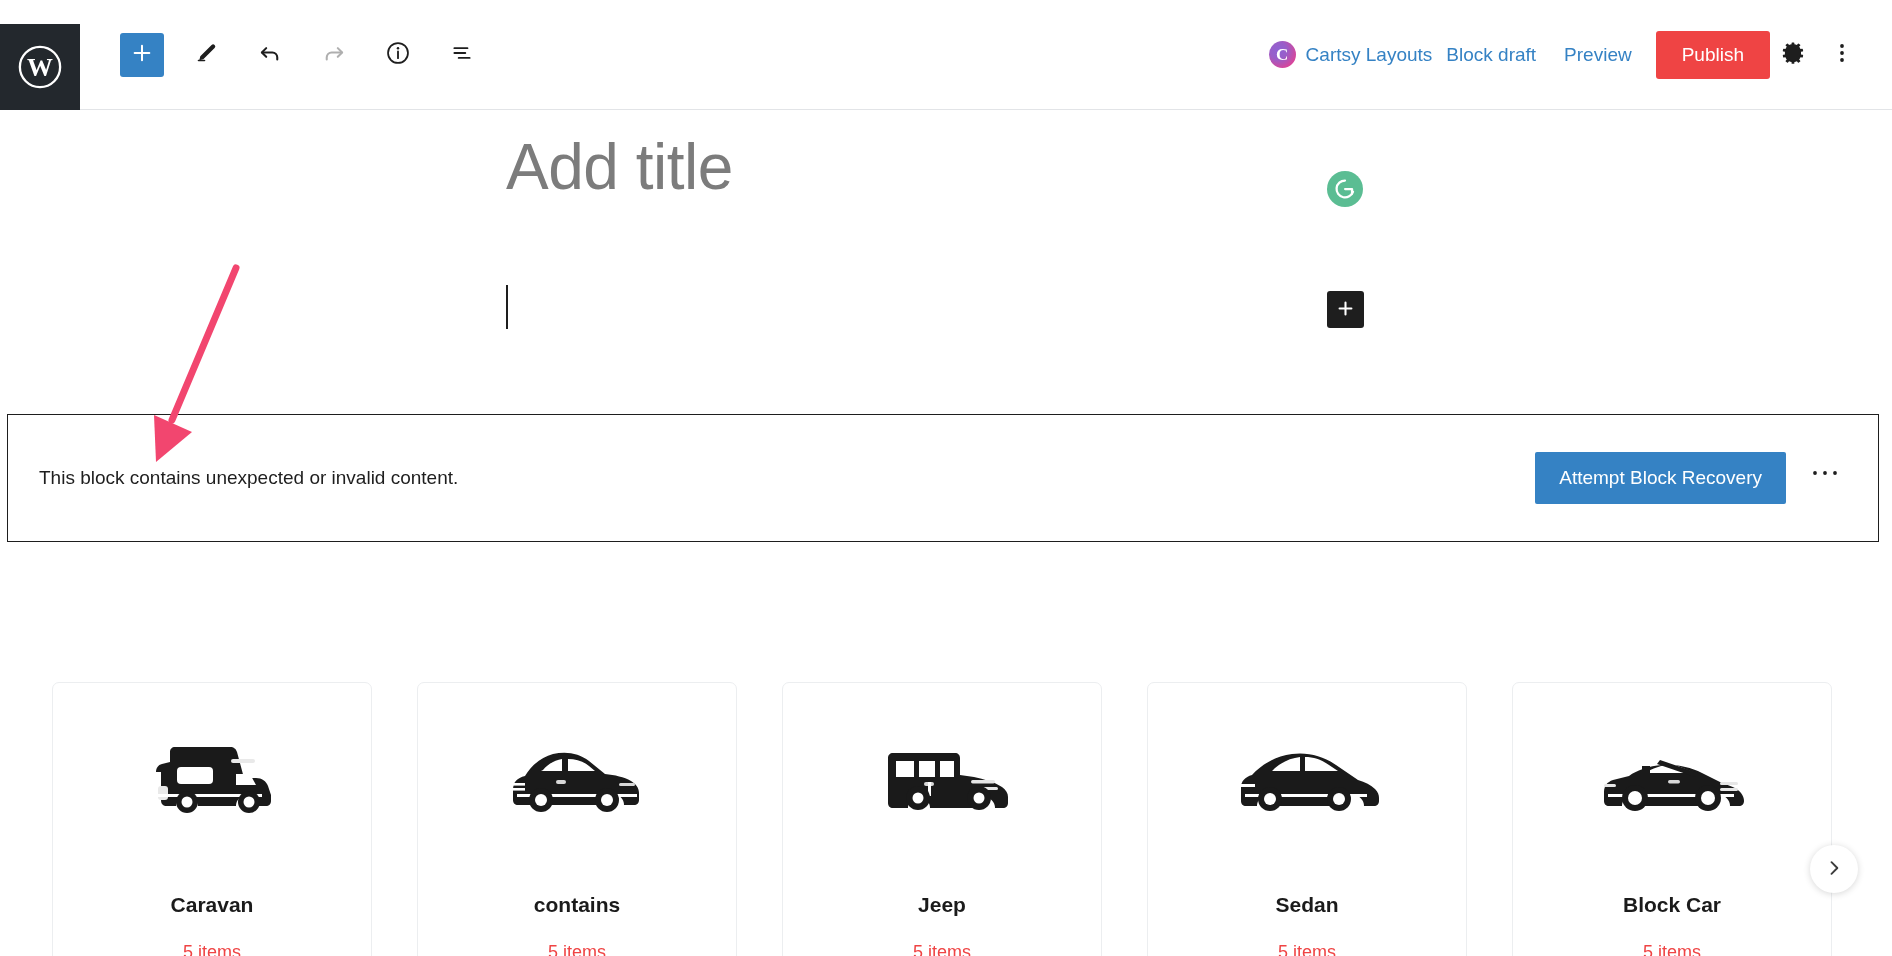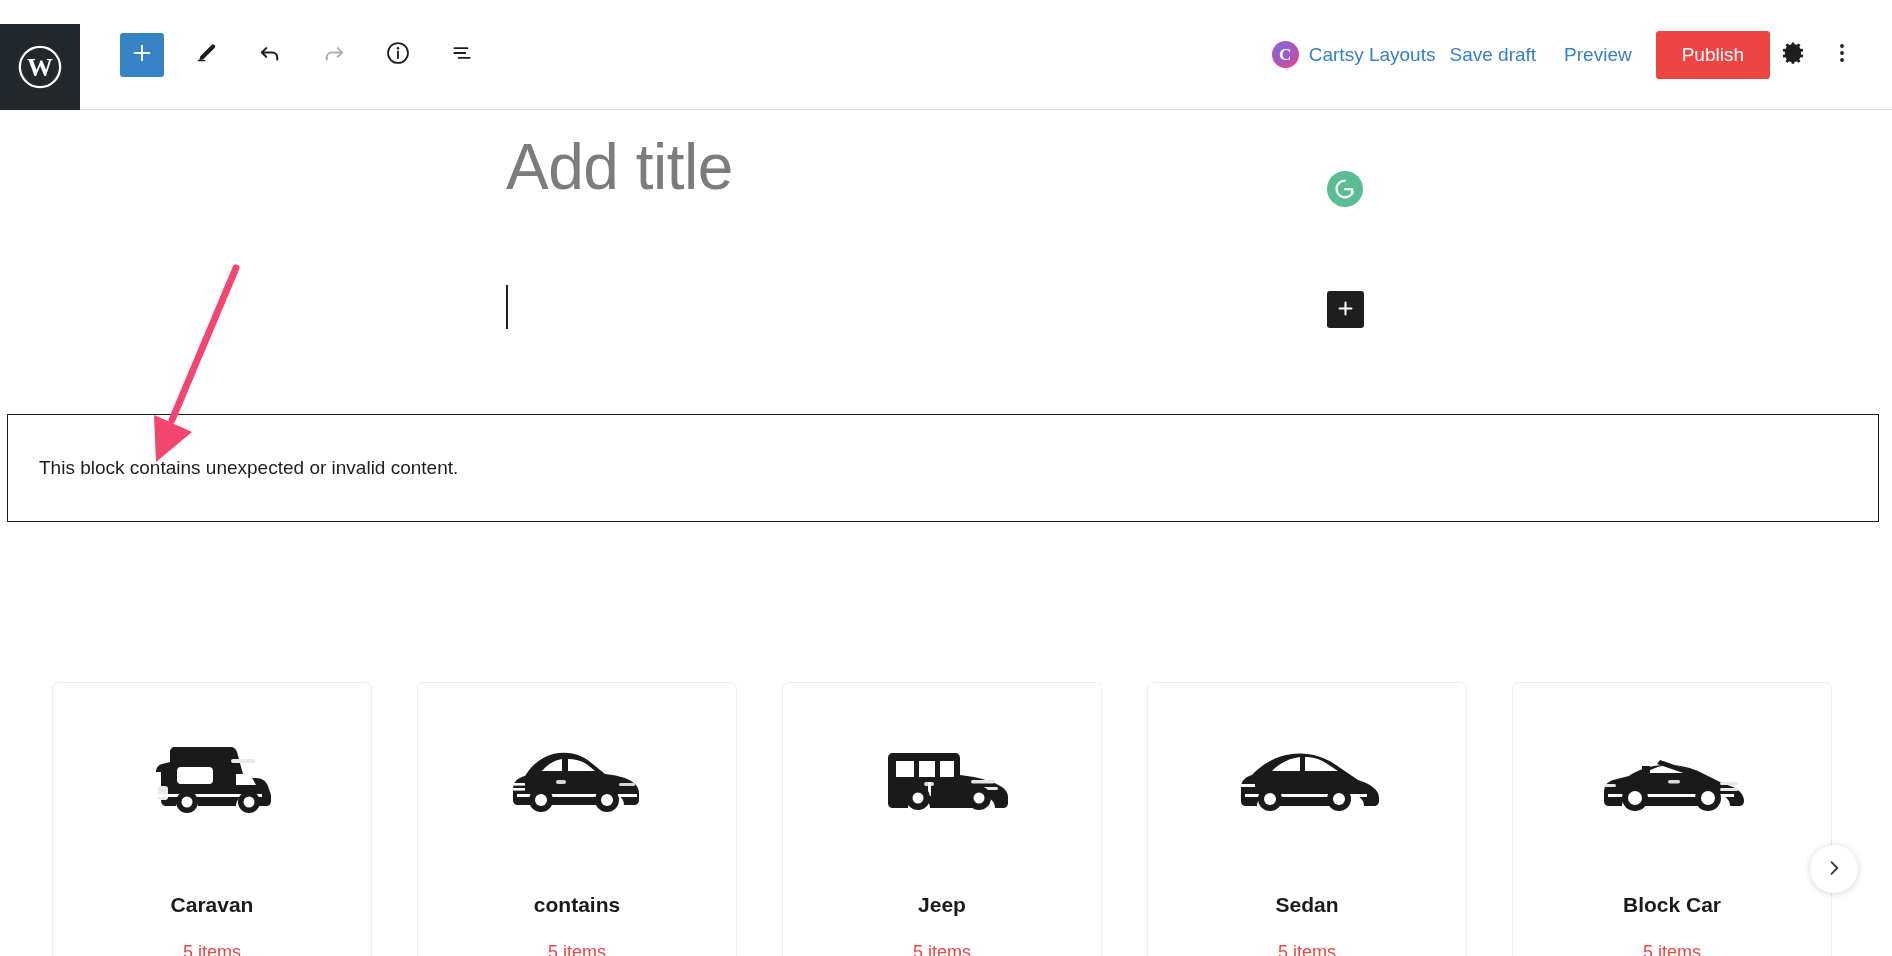--- a/index.html
+++ b/index.html
@@ -168,21 +168,21 @@
     display: flex; align-items: center; justify-content: center;
     cursor: pointer;
   }
 
   
   .invalid-block {
     position: absolute;
     left: 7px;
     top: 304px;
     width: 1872px;
-    height: 108px;
+    height: 128px;
     border: 1px solid #1e1e1e;
     background: #ffffff;
     display: flex;
     align-items: center;
     padding: 0 28px 0 31px;
   }
   .invalid-block-text {
     font-size: 19px;
     color: #1e1e1e;
   }
@@ -354,21 +354,21 @@
     </button>
   </div>
 
   <div class="header-right">
 
     <a class="cartsy-link">
       <span class="cartsy-logo">C</span>
       <span>Cartsy Layouts</span>
     </a>
 
-    <a class="text-link">Save draft</a>
+    <a class="text-link">Block draft</a>
     <a class="text-link">Preview</a>
 
     <button class="publish-btn">Publish</button>
 
     <button class="icon-btn">
       <span>
         <svg width="26" height="26" viewBox="0 0 24 24">
           <path fill="#1e1e1e" d="M12 8.4a3.6 3.6 0 1 0 0 7.2 3.6 3.6 0 0 0 0-7.2zm0 5.5a1.9 1.9 0 1 1 0-3.8 1.9 1.9 0 0 1 0 3.8z"></path>
           <path fill="#1e1e1e" d="M20.4 13.6l-1.7-.3a6.9 6.9 0 0 0 0-2.6l1.7-.3a.6.6 0 0 0 .5-.7l-.3-1.6a.6.6 0 0 0-.7-.5l-1.7.3a6.9 6.9 0 0 0-1.3-2.2l1.1-1.3a.6.6 0 0 0-.1-.9l-1.3-1a.6.6 0 0 0-.9.1l-1.1 1.3a6.9 6.9 0 0 0-2.5-.9V1.9a.6.6 0 0 0-.6-.6h-1.6a.6.6 0 0 0-.6.6v1.1a6.9 6.9 0 0 0-2.5.9L5.7 2.6a.6.6 0 0 0-.9-.1l-1.3 1a.6.6 0 0 0-.1.9l1.1 1.3a6.9 6.9 0 0 0-1.3 2.2l-1.7-.3a.6.6 0 0 0-.7.5L.5 9.7a.6.6 0 0 0 .5.7l1.7.3a6.9 6.9 0 0 0 0 2.6l-1.7.3a.6.6 0 0 0-.5.7l.3 1.6a.6.6 0 0 0 .7.5l1.7-.3a6.9 6.9 0 0 0 1.3 2.2l-1.1 1.3a.6.6 0 0 0 .1.9l1.3 1a.6.6 0 0 0 .9-.1l1.1-1.3a6.9 6.9 0 0 0 2.5.9v1.1a.6.6 0 0 0 .6.6h1.6a.6.6 0 0 0 .6-.6v-1.1a6.9 6.9 0 0 0 2.5-.9l1.1 1.3a.6.6 0 0 0 .9.1l1.3-1a.6.6 0 0 0 .1-.9l-1.1-1.3a6.9 6.9 0 0 0 1.3-2.2l1.7.3a.6.6 0 0 0 .7-.5l.3-1.6a.6.6 0 0 0-.5-.7z" transform="translate(1.2 1.1) scale(0.92)"></path>
         </svg>
@@ -403,20 +403,30 @@
   <button class="block-inserter-dark">
     <span>
       <svg width="19" height="19" viewBox="0 0 24 24">
         <path d="M12 4.5v15M4.5 12h15" stroke="#ffffff" stroke-width="2.6" stroke-linecap="round"></path>
       </svg>
     </span>
   </button>
 
   <div class="invalid-block">
     <div class="invalid-block-text">This block contains unexpected or invalid content.</div>
+    <div class="invalid-block-actions">
+      <button class="recovery-btn">Attempt Block Recovery</button>
+      <button class="ellipsis-btn">
+        <svg width="26" height="8" viewBox="0 0 26 8">
+          <circle cx="3" cy="4" r="1.9" fill="#1e1e1e"></circle>
+          <circle cx="13" cy="4" r="1.9" fill="#1e1e1e"></circle>
+          <circle cx="23" cy="4" r="1.9" fill="#1e1e1e"></circle>
+        </svg>
+      </button>
+    </div>
   </div>
 
   <div class="carousel">
 
     <div class="cat-card">
       <div class="cat-icon-wrap">
         <svg width="152" height="90" viewBox="0 0 152 90">
           <path fill="#1a1a1a" d="M20 36c0-4 2-7 6-8l8-2V16c0-3 2-5 5-5h55c4 0 6 2 7 5l7 26h12c6 0 10 3 12 8l3 9v6c0 3-2 5-5 5h-8a11 11 0 0 0-22 0H62a11 11 0 0 0-22 0h-9c-4 0-6-2-6-6V36z"></path>
           <rect x="95" y="23" width="24" height="4" rx="2" fill="#e9e9e9"></rect>
           <rect x="41" y="31" width="36" height="17" rx="4" fill="#ffffff"></rect>

